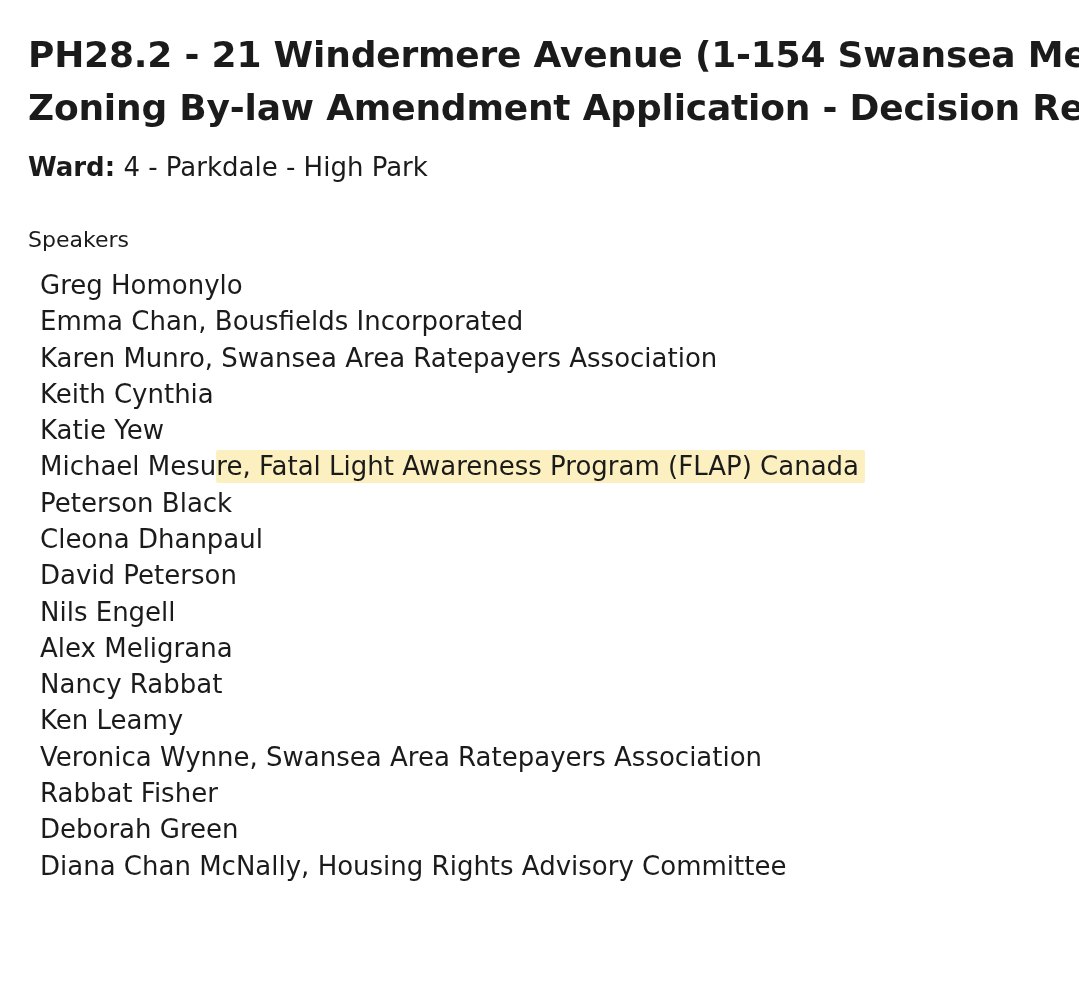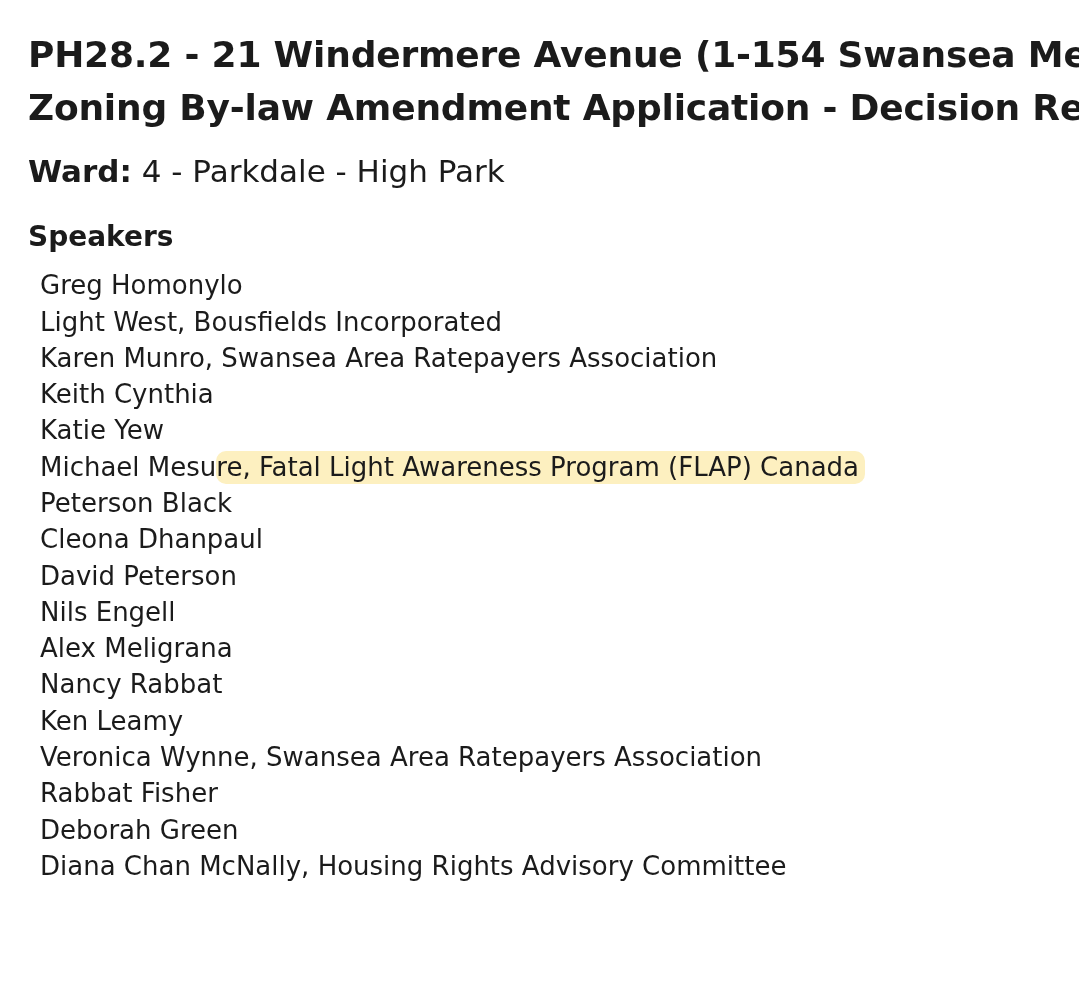--- a/index.html
+++ b/index.html
@@ -26,50 +26,50 @@
     line-height: 1.48;
     letter-spacing: -0.2px;
     white-space: nowrap;
     margin: 0;
   }
   .doc-title .line {
     display: block;
   }
   .ward-line {
     margin-top: 16px;
-    font-size: 31px;
+    font-size: 26px;
     line-height: 1.3;
     white-space: nowrap;
   }
   .ward-label {
     font-weight: bold;
   }
   .ward-value {
     font-weight: normal;
   }
   .speakers-heading {
-    margin-top: 28px;
-    font-size: 28px;
-    font-weight: bold;
+    margin-top: 42px;
+    font-size: 22px;
+    font-weight: normal;
     line-height: 1.3;
   }
   .speakers-list {
     margin-top: 12px;
     list-style: none;
     padding: 0;
     margin-left: 12px;
   }
   .speaker {
     font-size: 26px;
     line-height: 36.3px;
     white-space: nowrap;
   }
   .speaker .hl {
     background: #fdf0c0;
-    border-radius: 10px;
+    border-radius: 2px;
     padding: 1px 6px 2px 0;
     box-decoration-break: clone;
     -webkit-box-decoration-break: clone;
   }
 </style>
 </head>
 <body>
 
 <div class="page">
 
@@ -80,21 +80,21 @@
 
   <div class="ward-line">
     <span class="ward-label">Ward:</span>
     <span class="ward-value">4 - Parkdale - High Park</span>
   </div>
 
   <div class="speakers-heading">Speakers</div>
 
   <ul class="speakers-list">
     <li class="speaker"><span>Greg Homonylo</span></li>
-    <li class="speaker"><span>Light West, Bousfields Incorporated</span></li>
+    <li class="speaker"><span>Emma Chan, Bousfields Incorporated</span></li>
     <li class="speaker"><span>Karen Munro, Swansea Area Ratepayers Association</span></li>
     <li class="speaker"><span>Keith Cynthia</span></li>
     <li class="speaker"><span>Katie Yew</span></li>
     <li class="speaker"><span>Michael Mesu</span><span class="hl">re, Fatal Light Awareness Program (FLAP) Canada</span></li>
     <li class="speaker"><span>Peterson Black</span></li>
     <li class="speaker"><span>Cleona Dhanpaul</span></li>
     <li class="speaker"><span>David Peterson</span></li>
     <li class="speaker"><span>Nils Engell</span></li>
     <li class="speaker"><span>Alex Meligrana</span></li>
     <li class="speaker"><span>Nancy Rabbat</span></li>

